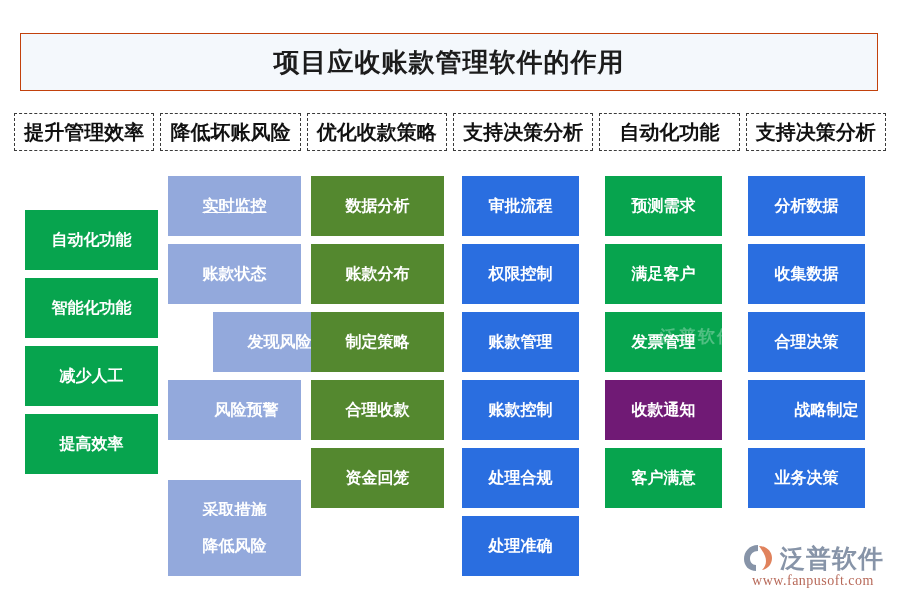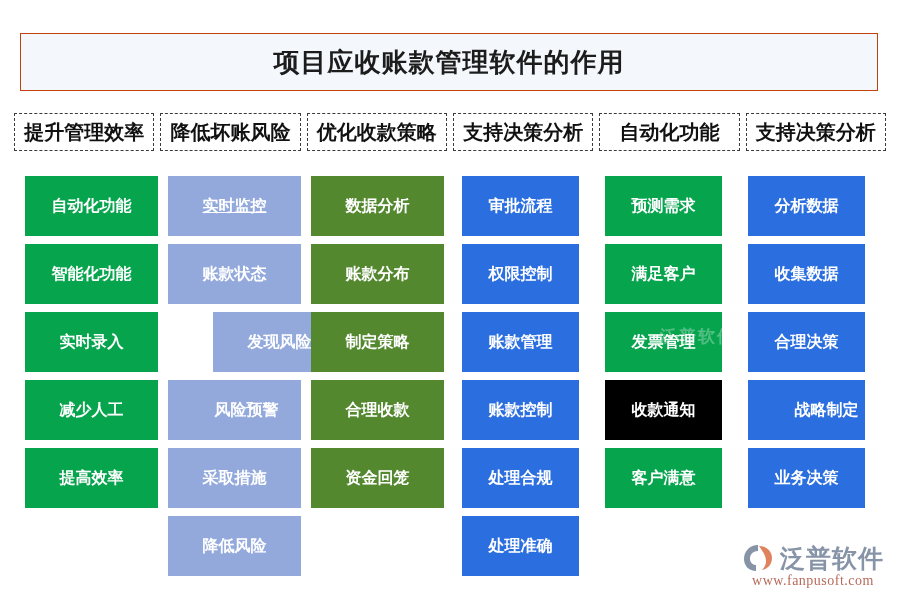--- a/index.html
+++ b/index.html
@@ -180,23 +180,20 @@
 
 <div id="card-grid">
     <div class="card-col col-tight">
       <div class="card-slot">
         <div class="card" style="background: rgb(7, 164, 78);">自动化功能</div>
       </div>
       <div class="card-slot">
         <div class="card" style="background: rgb(7, 164, 78);">智能化功能</div>
       </div>
       <div class="card-slot">
-        <div class="card" style="background: rgb(7, 164, 78);">实时录入</div>
-      </div>
-      <div class="card-slot">
         <div class="card" style="background: rgb(7, 164, 78);">减少人工</div>
       </div>
       <div class="card-slot">
         <div class="card" style="background: rgb(7, 164, 78);">提高效率</div>
       </div>
       <div class="card-slot">
         <div class="card empty"></div>
       </div>
     </div>
     <div class="card-col col-tight">
@@ -206,21 +203,21 @@
       <div class="card-slot">
         <div class="card" style="background: rgb(147, 169, 220);">账款状态</div>
       </div>
       <div class="card-slot">
         <div class="card" style="background: rgb(147, 169, 220); margin-left: 45px;">发现风险</div>
       </div>
       <div class="card-slot">
         <div class="card" style="background: rgb(147, 169, 220); padding-left: 24px;">风险预警</div>
       </div>
       <div class="card-slot">
-        <div class="card" style="background: rgb(147, 169, 220);">采取措施</div>
+        <div class="card" style="background: rgb(147, 169, 220); margin-top: 32px;">采取措施</div>
       </div>
       <div class="card-slot">
         <div class="card" style="background: rgb(147, 169, 220);">降低风险</div>
       </div>
     </div>
     <div class="card-col col-tight">
       <div class="card-slot">
         <div class="card" style="background: rgb(84, 136, 47);">数据分析</div>
       </div>
       <div class="card-slot">
@@ -263,21 +260,21 @@
       <div class="card-slot">
         <div class="card" style="background: rgb(7, 164, 78);">预测需求</div>
       </div>
       <div class="card-slot">
         <div class="card" style="background: rgb(7, 164, 78);">满足客户</div>
       </div>
       <div class="card-slot">
         <div class="card" style="background: rgb(7, 164, 78);">发票管理</div>
       </div>
       <div class="card-slot">
-        <div class="card" style="background: #000000;">收款通知</div>
+        <div class="card" style="background: #701a75;">收款通知</div>
       </div>
       <div class="card-slot">
         <div class="card" style="background: rgb(7, 164, 78);">客户满意</div>
       </div>
       <div class="card-slot">
         <div class="card empty"></div>
       </div>
     </div>
     <div class="card-col col-loose">
       <div class="card-slot">

